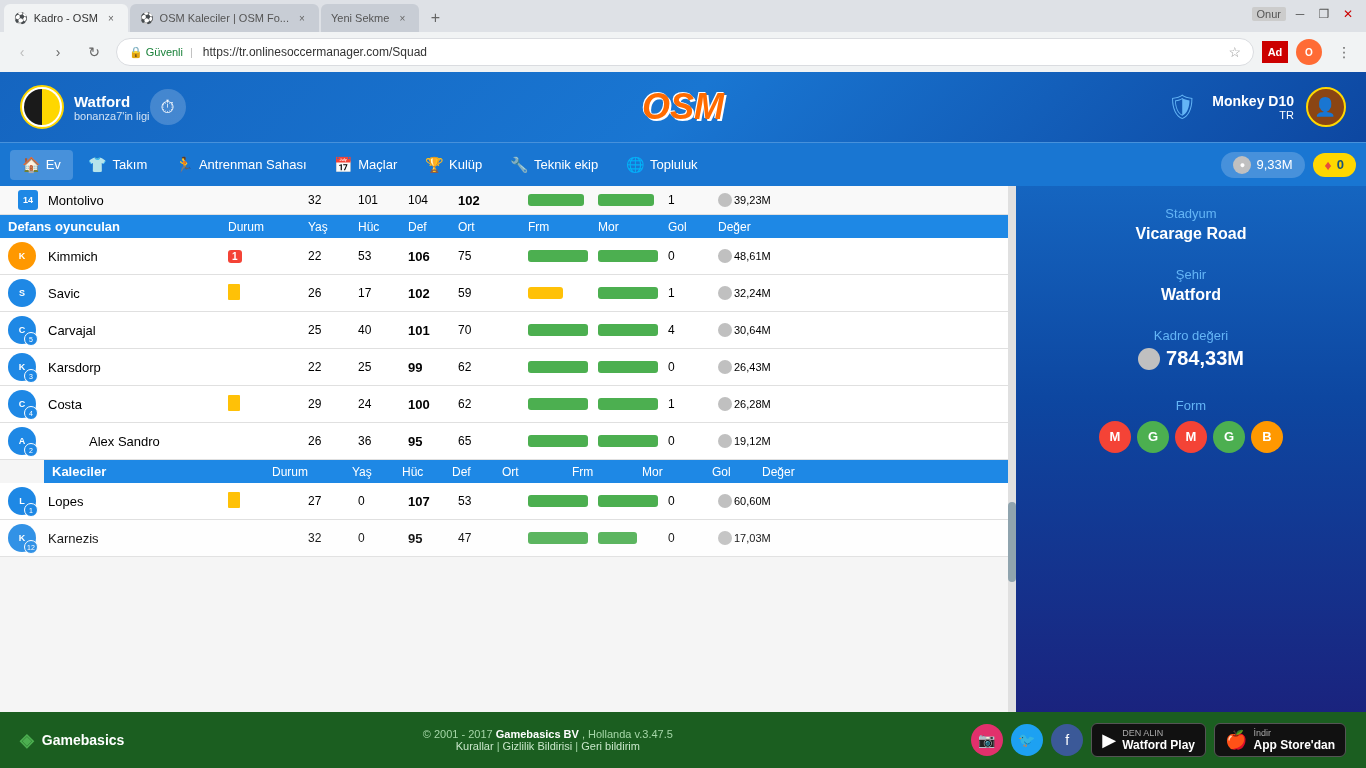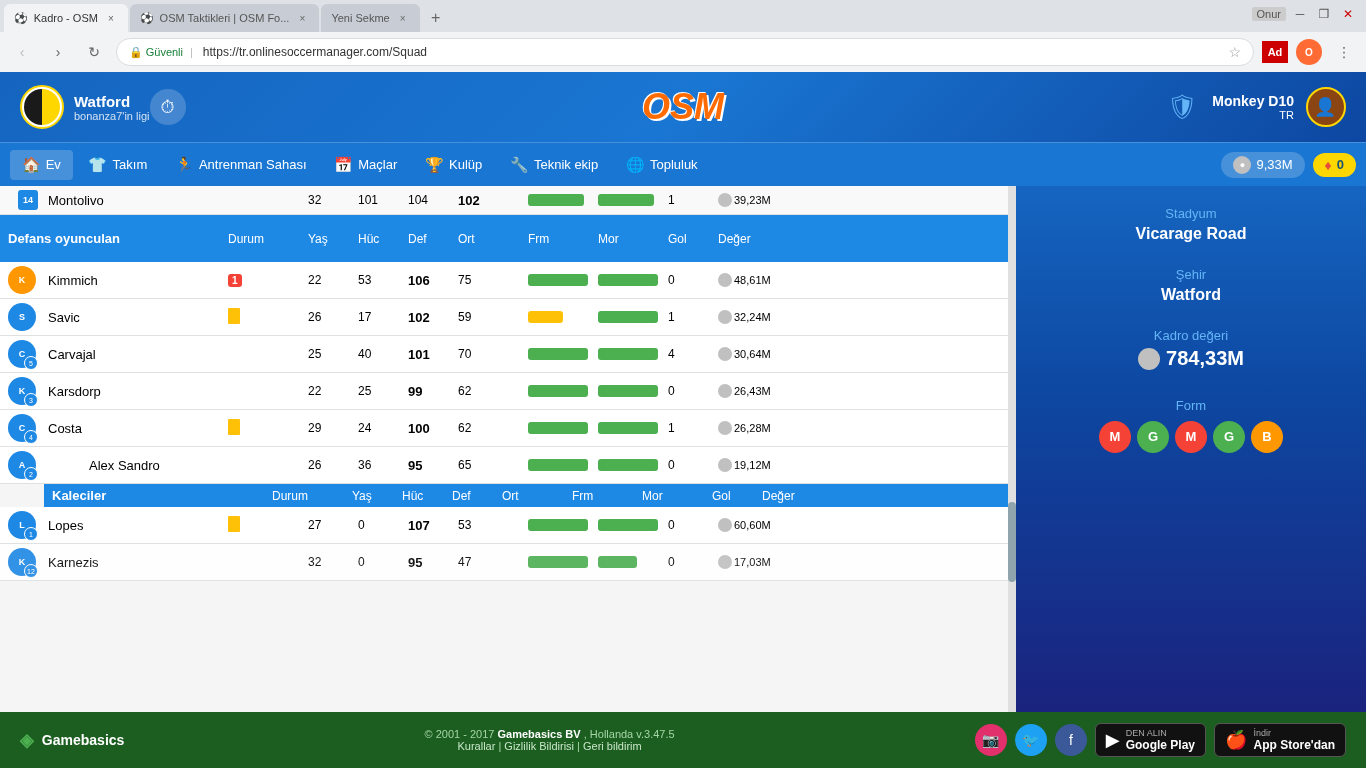--- a/index.html
+++ b/index.html
@@ -459,21 +459,21 @@
 
 <div class="browser-chrome">
   <div class="tab-bar" style="position:relative;">
     <div class="tab active">
       <span>⚽</span>
       <span>Kadro - OSM</span>
       <span class="tab-close">×</span>
     </div>
     <div class="tab inactive">
       <span>⚽</span>
-      <span>OSM Taktikleri | OSM Fo...</span>
+      <span>OSM Kaleciler | OSM Fo...</span>
       <span class="tab-close">×</span>
     </div>
     <div class="tab inactive">
       <span>Yeni Sekme</span>
       <span class="tab-close">×</span>
     </div>
     <div class="tab-new">+</div>
     <div class="window-controls">
       <span style="font-size:11px;color:#555;background:#ccc;padding:1px 5px;border-radius:2px;cursor:pointer;">Onur</span>
       <span class="win-ctrl">─</span>
@@ -593,21 +593,21 @@
         <div>
           <div class="form-bar" style="width:80%;background:#4caf50;"></div>
         </div>
         <div>1</div>
         <div class="value-cell">
           <div class="coin-sm"></div>
           <span>39,23M</span>
         </div>
       </div>
 
-      <div style="background:#1e88e5;color:white;font-size:12px;display:grid;grid-template-columns:40px 180px 80px 50px 50px 50px 70px 70px 70px 50px 90px;padding:16px 8px;align-items:center;">
+      <div style="background:#1e88e5;color:white;font-size:12px;display:grid;grid-template-columns:40px 180px 80px 50px 50px 50px 70px 70px 70px 50px 90px;padding:4px 8px;align-items:center;">
         <div style="grid-column:1/3;font-weight:bold;font-size:13px;">Defans oyunculan</div>
         <div>Durum</div>
         <div>Yaş</div>
         <div>Hüc</div>
         <div>Def</div>
         <div>Ort</div>
         <div>Frm</div>
         <div>Mor</div>
         <div>Gol</div>
         <div>Değer</div>
@@ -894,21 +894,21 @@
       </div>
     </div>
     <div class="footer-social">
       <div class="social-icon social-instagram">📷</div>
       <div class="social-icon social-twitter">🐦</div>
       <div class="social-icon social-facebook">f</div>
       <div class="store-badge">
         <span style="font-size:18px;">▶</span>
         <div class="store-badge-text">
           <span class="store-top">DEN ALIN</span>
-          <span class="store-name">Google Play</span>
+          <span class="store-name">Watford Play</span>
         </div>
       </div>
       <div class="store-badge">
         <span style="font-size:18px;">🍎</span>
         <div class="store-badge-text">
           <span class="store-top">İndir</span>
           <span class="store-name">App Store'dan</span>
         </div>
       </div>
     </div>

